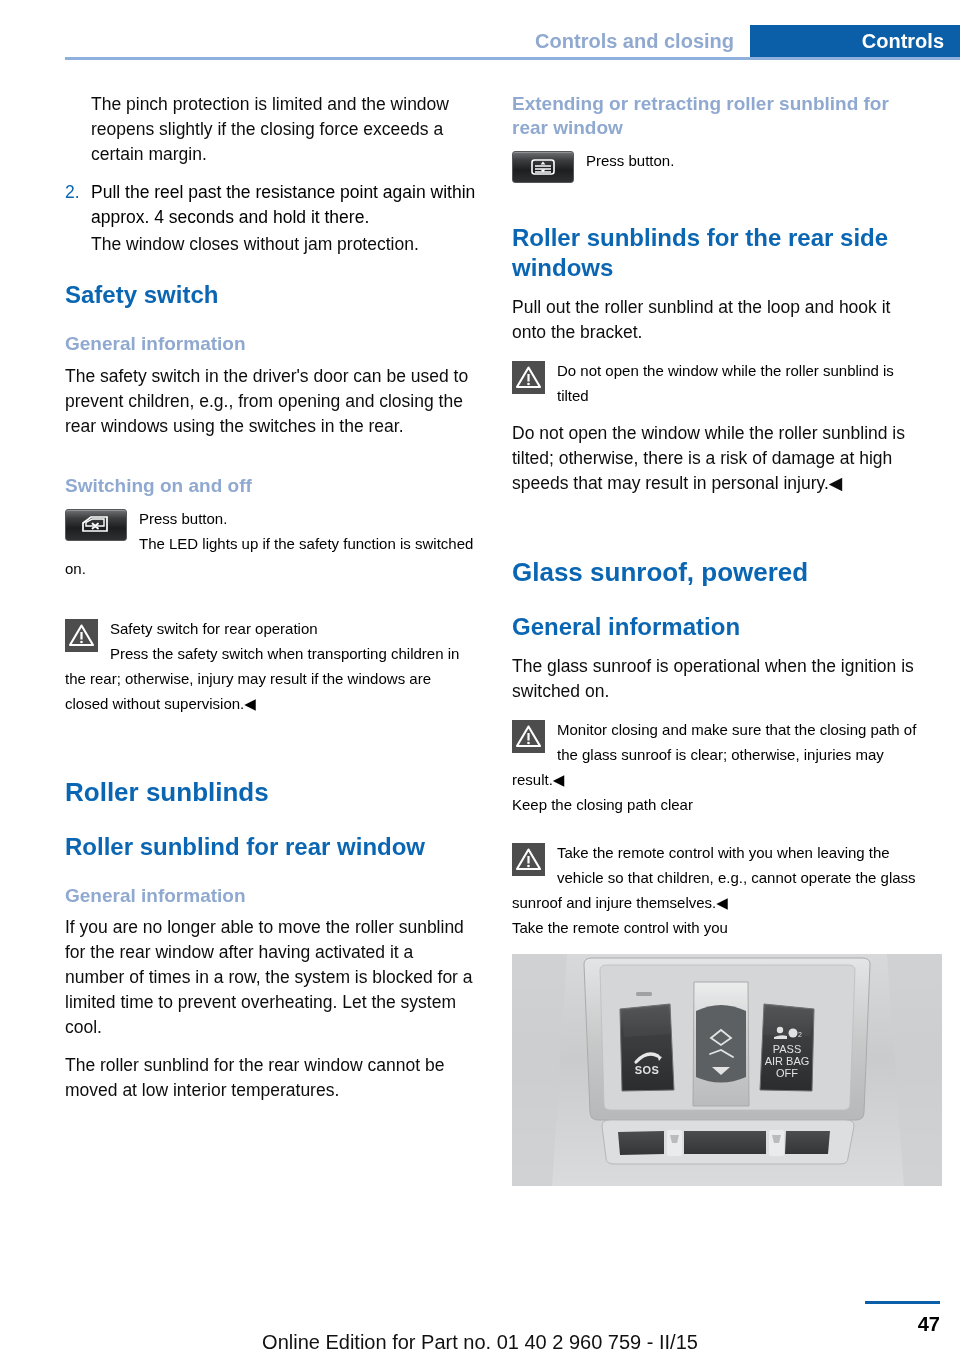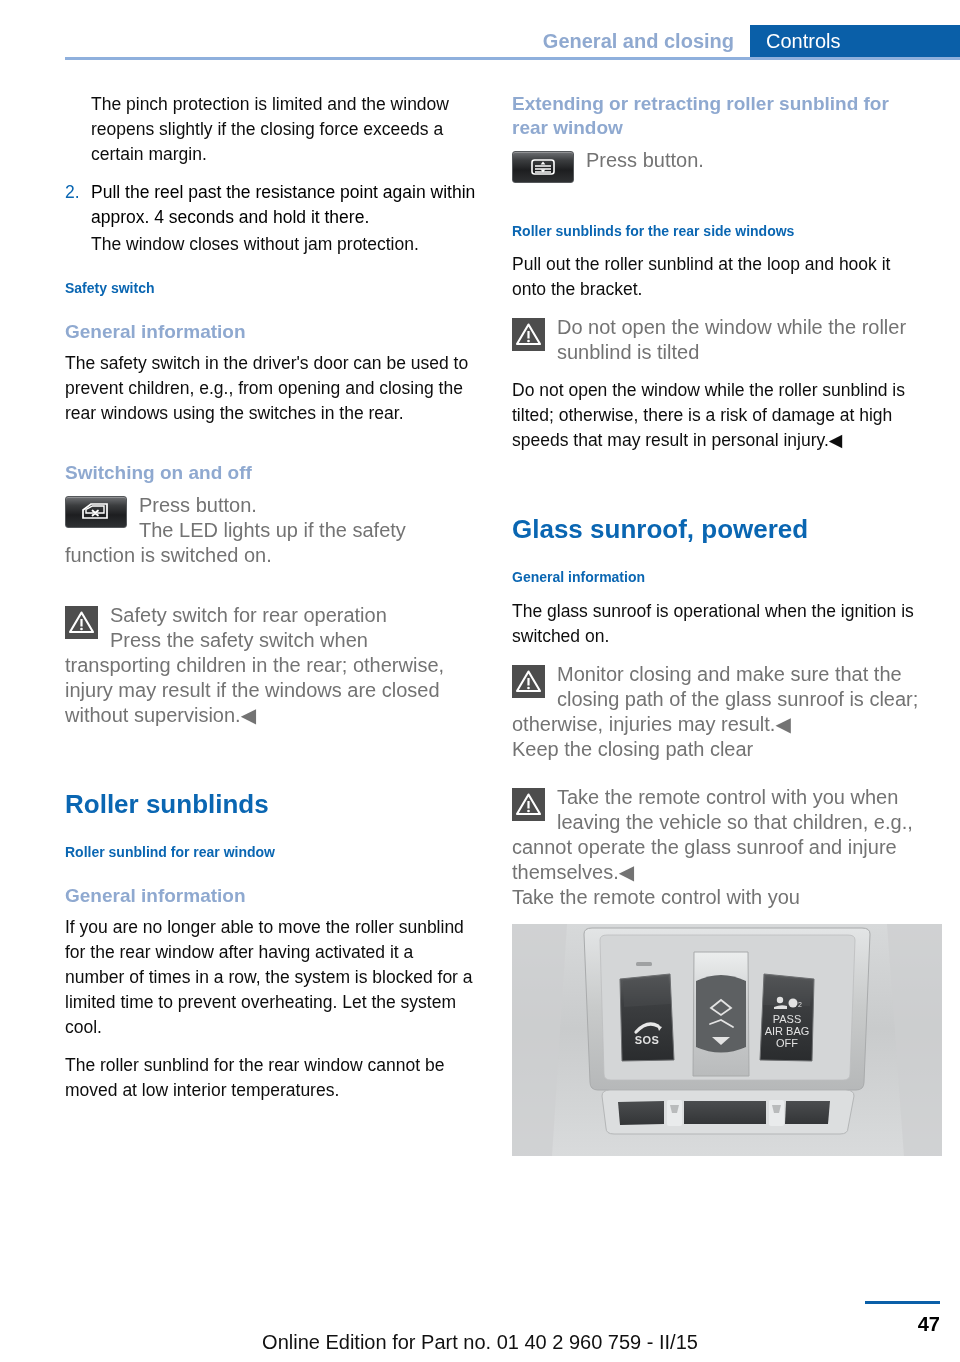--- a/index.html
+++ b/index.html
@@ -37,26 +37,27 @@
     font-size: 20px;
     font-weight: bold;
     line-height: 33px;
     padding: 0 16px 0 0;
     white-space: nowrap;
   }
   .tab-primary {
     background: #0a5fa8;
     color: #ffffff;
     font-size: 20px;
-    font-weight: normal;
+    font-weight: bold;
     line-height: 33px;
     padding: 0 16px;
     min-width: 210px;
     white-space: nowrap;
     box-sizing: border-box;
+    text-align: right;
   }
   .header-rule {
     position: absolute;
     top: 57px;
     left: 65px;
     width: 895px;
     height: 3px;
     background: #8fb0dd;
   }
 
@@ -78,21 +79,21 @@
   
   h1.title-1 {
     color: #0a66b2;
     font-size: 26px;
     font-weight: bold;
     margin: 14px 0 14px 0;
     line-height: 1.2;
   }
   h2.title-2 {
     color: #0a66b2;
-    font-size: 14px;
+    font-size: 24px;
     font-weight: bold;
     margin: 0 0 12px 0;
     line-height: 1.25;
   }
   h3.title-3 {
     color: #8fa9d0;
     font-size: 19px;
     font-weight: bold;
     margin: 0 0 8px 0;
     line-height: 1.25;
@@ -135,23 +136,23 @@
   .icon-block {
     position: relative;
     min-height: 40px;
     margin-bottom: 13px;
   }
   .icon-block .icon-float {
     float: left;
     margin: 3px 12px 2px 0;
   }
   .icon-block .icon-text {
-    font-size: 20px;
+    font-size: 15px;
     line-height: 25px;
-    color: #737373;
+    color: #000000;
   }
   .icon-block::after {
     content: "";
     display: block;
     clear: both;
   }
 
   
   .btn-icon {
     width: 62px;
@@ -235,21 +236,21 @@
     letter-spacing: 0.2px;
     white-space: nowrap;
     pointer-events: none;
   }
 </style>
 </head>
 <body>
 
 <div class="header">
   <div class="header-tabs">
-    <div class="tab-secondary">General and closing</div>
+    <div class="tab-secondary">Controls and closing</div>
     <div class="tab-primary">Controls</div>
   </div>
   <div class="header-rule"></div>
 </div>
 
 <div class="page-body">
 
   <div class="col col-left">
 
     <p class="indent-text">The pinch protection is limited and the window reopens slightly if the closing force exceeds a certain margin.</p>

